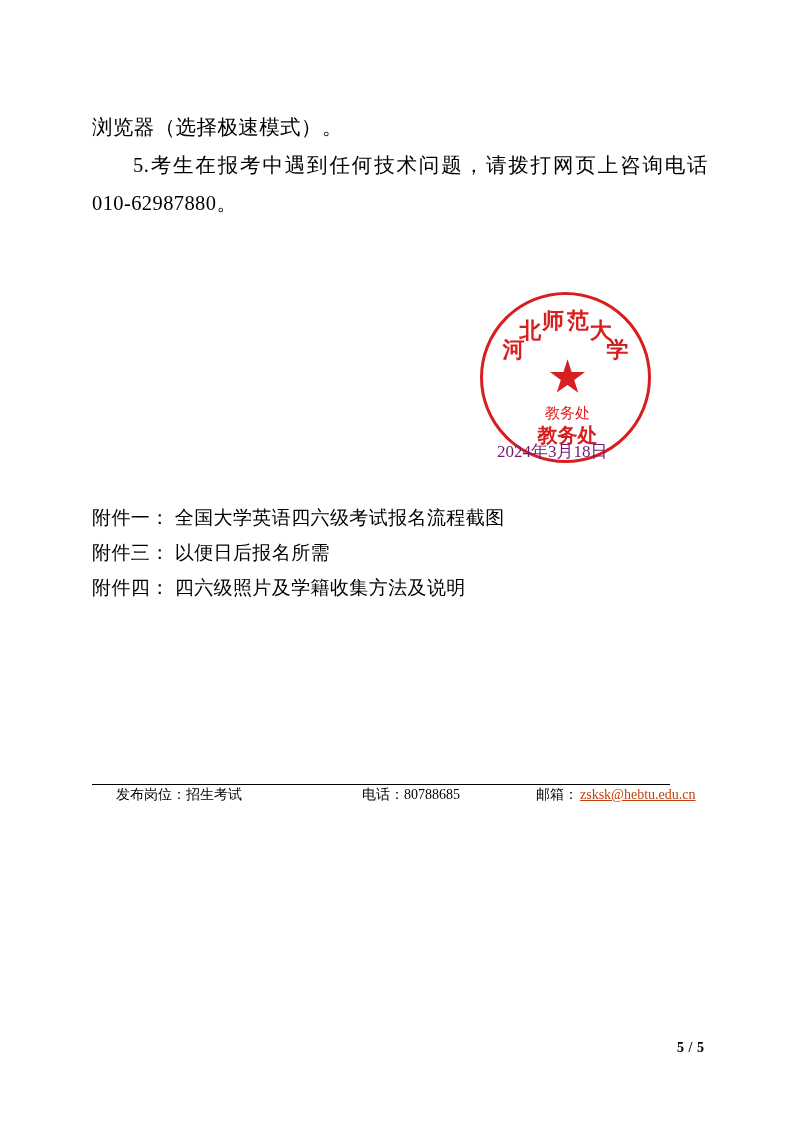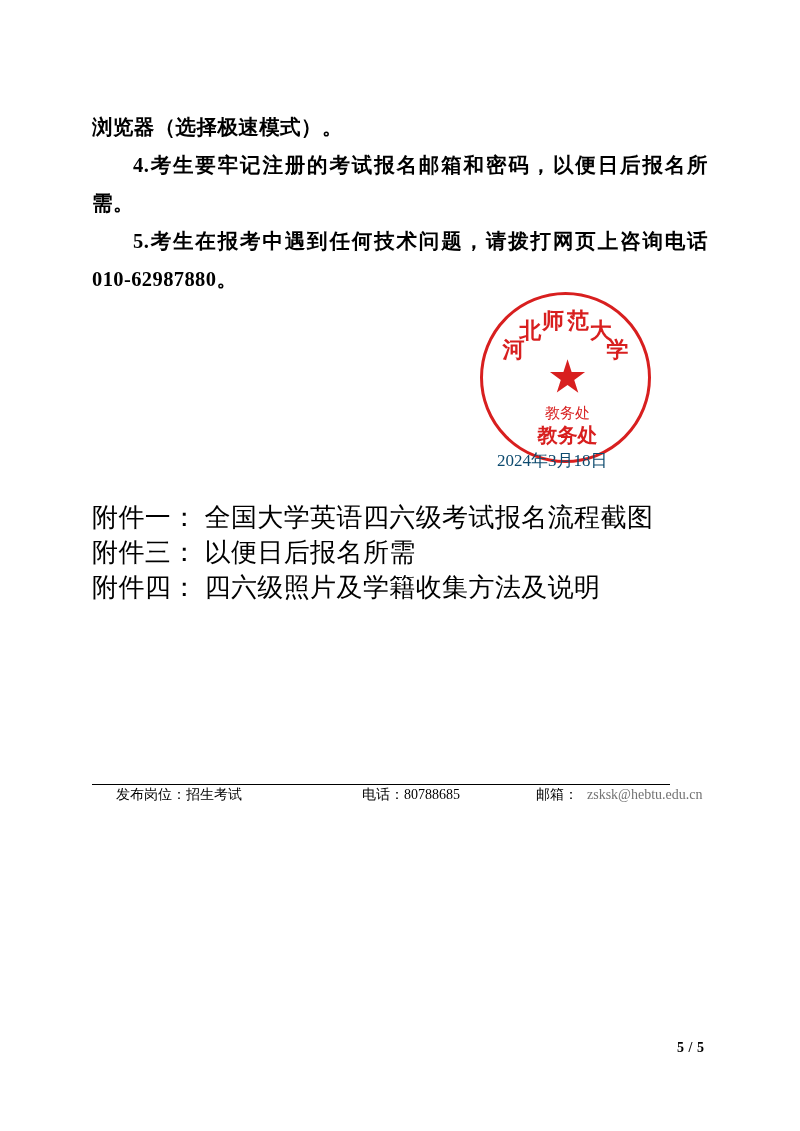--- a/index.html
+++ b/index.html
@@ -30,21 +30,20 @@
     top: 108px;
     width: 616px;
   }
 
   .para {
     font-size: 20.5px;
     line-height: 38px;
     letter-spacing: 0.4px;
     text-align: justify;
     margin: 0;
-    font-weight: bold;
   }
   .para.indent {
     text-indent: 41px;
   }
 
   
   .seal-wrap {
     position: absolute;
     left: 480px;
     top: 292px;
@@ -107,34 +106,33 @@
     color: #d81f1f;
     font-size: 20px;
     font-weight: bold;
     white-space: nowrap;
   }
   .seal-date {
     position: absolute;
     left: 497px;
     top: 440px;
     font-size: 17px;
-    color: #0c4a6e;
-    white-space: nowrap;
-    margin-top: 9px;
+    color: #701a75;
+    white-space: nowrap;
   }
 
   
   .attachments {
     position: absolute;
     left: 92px;
     top: 500px;
     width: 616px;
   }
   .attach-line {
-    font-size: 26px;
+    font-size: 19px;
     line-height: 35px;
     letter-spacing: 0.4px;
     white-space: nowrap;
   }
 
   
   .footer-rule {
     position: absolute;
     left: 92px;
     top: 784px;
@@ -152,41 +150,41 @@
   }
   .footer-row {
     display: flex;
     align-items: baseline;
     text-align: right;
   }
   .f-pos { margin-left: 24px; }
   .f-tel { margin-left: 120px; }
   .f-mail { margin-left: 76px; }
   .f-mail-addr {
-    color: #737373;
-    margin-left: 9px;
+    color: #c2410c;
+    text-decoration: underline;
+    margin-left: 2px;
   }
 
   .page-num {
     position: absolute;
     left: 677px;
     top: 1040px;
     font-size: 14px;
     font-weight: bold;
     letter-spacing: 0.5px;
   }
 </style>
 </head>
 <body>
 
 <div class="page">
 
   <div class="body-text">
     <p class="para">浏览器（选择极速模式）。</p>
-    <p class="para indent">4.考生要牢记注册的考试报名邮箱和密码，以便日后报名所需。</p>
     <p class="para indent">5.考生在报考中遇到任何技术问题，请拨打网页上咨询电话010-62987880。</p>
   </div>
 
   <div class="seal-wrap">
     <div class="seal-circle"></div>
     <div class="seal-arc">
       <span style="transform: rotate(-60deg) translateY(-60px) rotate(60deg);">河</span>
       <span style="transform: rotate(-36deg) translateY(-60px) rotate(36deg);">北</span>
       <span style="transform: rotate(-12deg) translateY(-60px) rotate(12deg);">师</span>
       <span style="transform: rotate(12deg) translateY(-60px) rotate(-12deg);">范</span>

